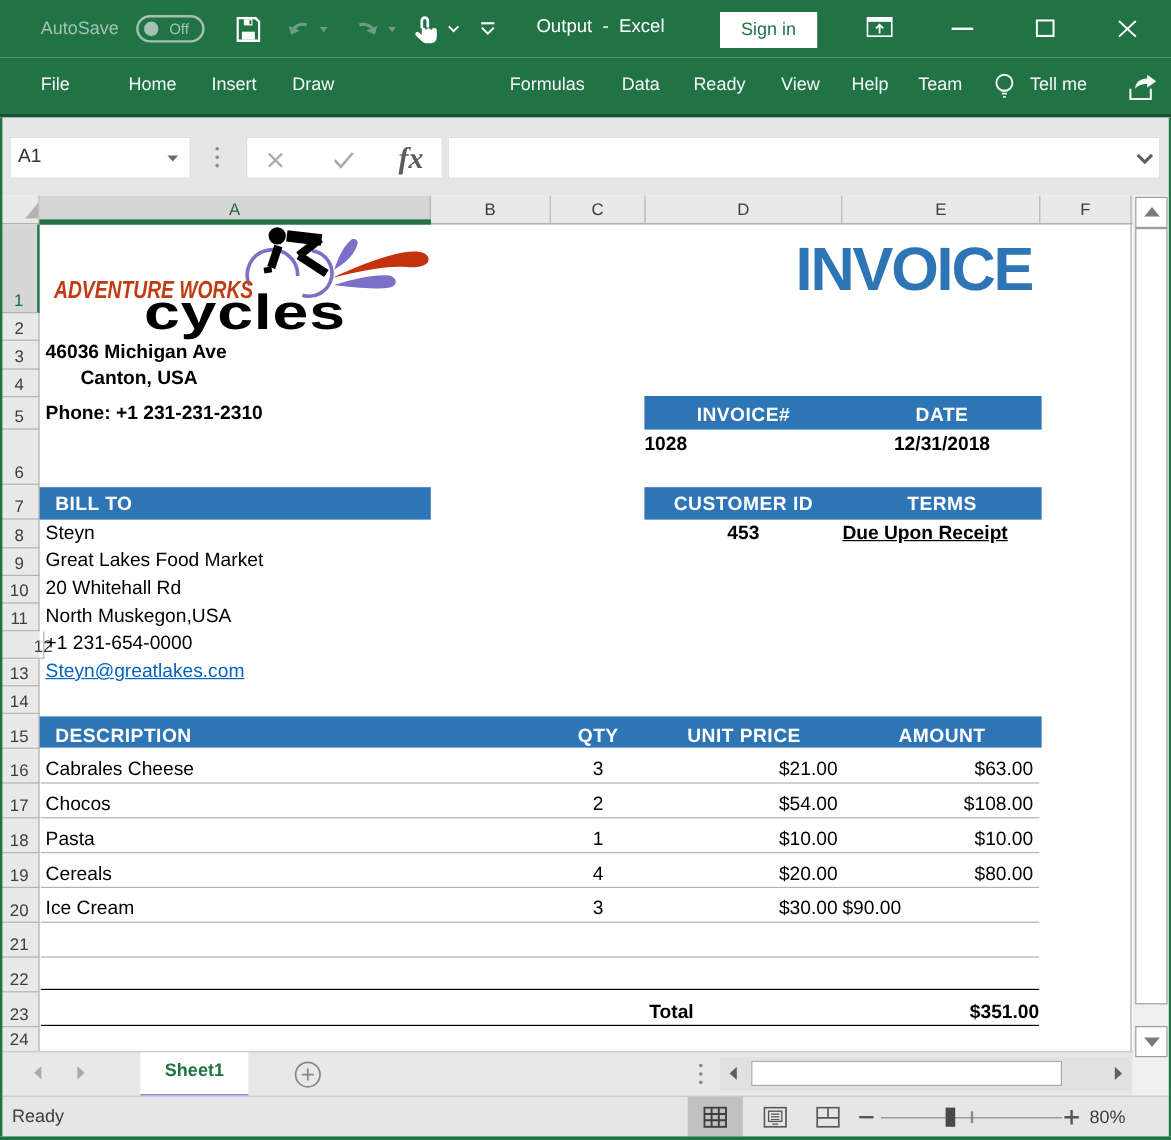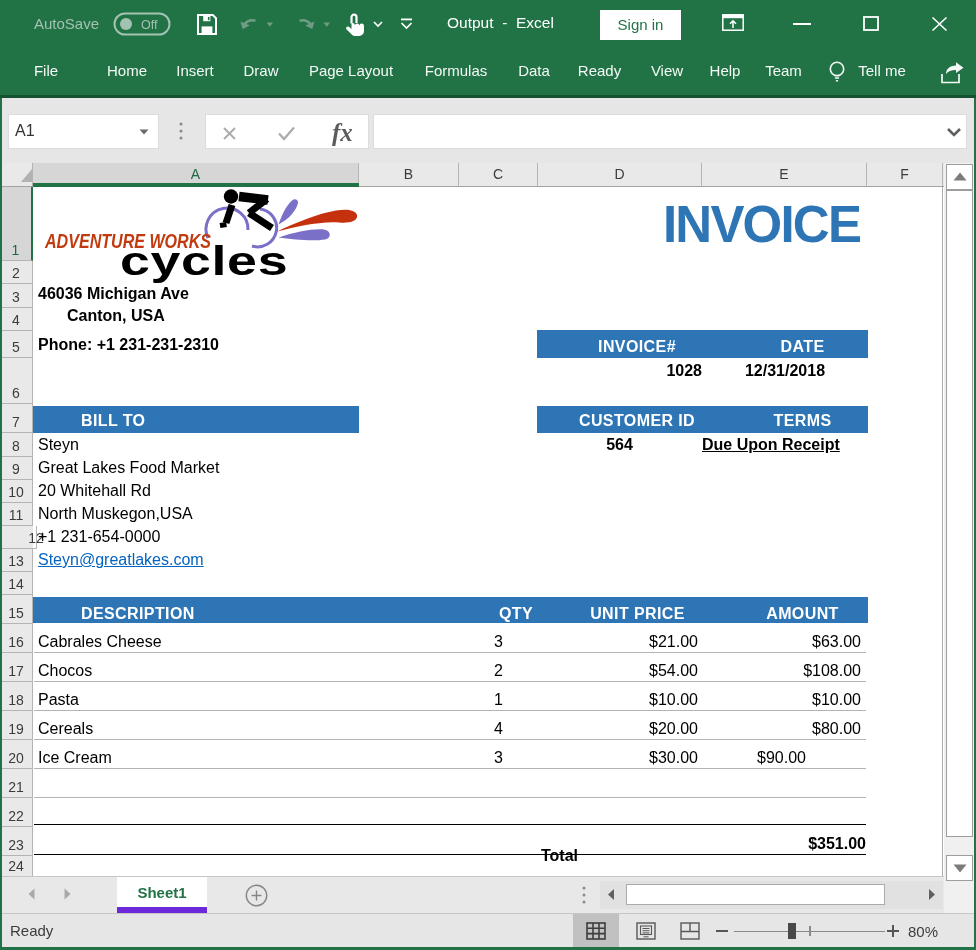--- a/index.html
+++ b/index.html
@@ -22,21 +22,21 @@
   .rowcell { position:absolute; left:0; width:33px; border-bottom:1px solid #b4b4b4; border-right:1px solid #b4b4b4; color:#3c3c3c; font-size:14px; display:flex; align-items:flex-end; justify-content:center; padding-bottom:2px; }
   #gridedge { left:942px; top:187px; width:1px; height:689px; background:#ababab; }
 
   #vscroll { left:944px; top:163px; width:32px; height:750px; background:#f0f0f0; }
 
   #tabbar { left:0; top:876px; width:944px; height:37px; background:#e8e8e8; border-top:1px solid #c6c6c6; }
   #statusbar { left:0; top:913px; width:976px; height:34px; background:#e6e6e6; border-top:1px solid #c6c6c6; }
   #bottomstrip { left:0; top:947px; width:976px; height:3px; background:#217346; }
 
   .bluehdr { position:absolute; background:#2e75b6; color:#fff; font-weight:bold; font-size:16px; letter-spacing:0.4px; }
-  .bluehdr span { position:absolute; top:5.7px;padding-left:35px; }
+  .bluehdr span { position:absolute; top:5.7px; }
   .cellb { position:absolute; font-weight:bold; font-size:16px; line-height:16px; color:#000; white-space:nowrap; }
   .cellr { position:absolute; font-size:16px; line-height:16px; color:#000; white-space:nowrap; }
   .sep { position:absolute; height:1px; background:#b3b3b3; left:34px; width:832px; }
 </style>
 </head>
 <body>
 
 <div class="abs" id="titlebar"></div>
 <div class="abs" style="left:34px; top:15px; font-size:15px; color:#a3c2b2;">AutoSave</div>
 <svg style="left:113px; top:12px;" width="60" height="24" viewBox="0 0 60 24">
@@ -84,21 +84,20 @@
   </svg>
 <svg style="left:931px; top:16px;" width="17" height="16" viewBox="0 0 17 16">
     <path d="M1.5 1.5 L15.5 14.5 M15.5 1.5 L1.5 14.5" stroke="#fff" stroke-width="1.6"></path>
   </svg>
 
 <div class="abs" id="tabsrow">
   <div class="tab" style="left:22px; width:48px;">File</div>
   <div class="tab" style="left:103px; width:48px;">Home</div>
   <div class="tab" style="left:173px; width:44px;">Insert</div>
   <div class="tab" style="left:240px; width:42px;">Draw</div>
-  <div class="tab" style="left:303px; width:96px;">Page Layout</div>
   <div class="tab" style="left:420px; width:72px;">Formulas</div>
   <div class="tab" style="left:514px; width:40px;">Data</div>
   <div class="tab" style="left:572px; width:55px;">Ready</div>
   <div class="tab" style="left:648px; width:38px;">View</div>
   <div class="tab" style="left:707px; width:36px;">Help</div>
   <div class="tab" style="left:763px; width:41px;">Team</div>
   <div class="tab" style="left:852px; width:60px;">Tell me</div>
 </div>
 <svg style="left:827px; top:60px;" width="20" height="26" viewBox="0 0 20 26">
   <circle cx="10" cy="9" r="6.7" fill="none" stroke="#f4f9f6" stroke-width="1.6"></circle>
@@ -177,31 +176,31 @@
 </div>
 
 <div class="cellb" style="left:38px; top:286px;">46036 Michigan Ave</div>
 <div class="cellb" style="left:38px; top:308px;margin-left:29px;">Canton, USA</div>
 <div class="cellb" style="left:38px; top:336.5px;">Phone: +1 231-231-2310</div>
 
 <div class="bluehdr" style="left:537px; top:330px; width:331px; height:28px;">
   <span style="left:0; width:165px; text-align:center; top:7.7px;">INVOICE#</span>
   <span style="left:165px; width:166px; text-align:center; top:7.7px;">DATE</span>
 </div>
-<div class="cellb" style="left:537px; top:363px; width:165px; text-align:right;">1028</div>
+<div class="cellb" style="left:537px; top:363px; width:165px; text-align:left;">1028</div>
 <div class="cellb" style="left:702px; top:363px; width:166px; text-align:center;">12/31/2018</div>
 
 <div class="bluehdr" style="left:33px; top:406px; width:326px; height:27px;">
     <span style="left:13px; top:5.7px;">BILL TO</span>
   </div>
 <div class="bluehdr" style="left:537px; top:406px; width:331px; height:27px;">
   <span style="left:0; width:165px; text-align:center;">CUSTOMER ID</span>
   <span style="left:165px; width:166px; text-align:center;">TERMS</span>
 </div>
-<div class="cellb" style="left:537px; top:437px; width:165px; text-align:center;">564</div>
+<div class="cellb" style="left:537px; top:437px; width:165px; text-align:center;">453</div>
 <div class="cellb" style="left:702px; top:437px; width:166px; text-align:left;text-decoration:underline;">Due Upon Receipt</div>
 
 <div class="cellr" style="left:38px; top:437px;">Steyn</div>
 <div class="cellr" style="left:38px; top:460px;">Great Lakes Food Market</div>
 <div class="cellr" style="left:38px; top:483px;">20 Whitehall Rd</div>
 <div class="cellr" style="left:38px; top:506px;">North Muskegon,USA</div>
 <div class="cellr" style="left:38px; top:529px;">+1 231-654-0000</div>
 <div class="cellr" style="left:38px; top:552px; color:#0563c1; text-decoration:underline;">Steyn@greatlakes.com</div>
 
 <div class="bluehdr" style="left:33px; top:597px; width:835px; height:26px;">
@@ -226,31 +225,31 @@
 <div class="cellr" style="left:538px; top:634px; width:160px; text-align:right;">$21.00</div>
 <div class="cellr" style="left:538px; top:663px; width:160px; text-align:right;">$54.00</div>
 <div class="cellr" style="left:538px; top:692px; width:160px; text-align:right;">$10.00</div>
 <div class="cellr" style="left:538px; top:721px; width:160px; text-align:right;">$20.00</div>
 <div class="cellr" style="left:538px; top:750px; width:160px; text-align:right;">$30.00</div>
 
 <div class="cellr" style="left:702px; top:634px; width:159px; text-align:right;">$63.00</div>
 <div class="cellr" style="left:702px; top:663px; width:159px; text-align:right;">$108.00</div>
 <div class="cellr" style="left:702px; top:692px; width:159px; text-align:right;">$10.00</div>
 <div class="cellr" style="left:702px; top:721px; width:159px; text-align:right;">$80.00</div>
-<div class="cellr" style="left:702px; top:750px; width:159px; text-align:center;">$90.00</div>
+<div class="cellr" style="left:702px; top:750px; width:159px; text-align:left;">$90.00</div>
 
 <div class="sep" style="top:652px;"></div>
 <div class="sep" style="top:681px;"></div>
 <div class="sep" style="top:710px;"></div>
 <div class="sep" style="top:739px;"></div>
 <div class="sep" style="top:768px;"></div>
 <div class="sep" style="top:797px;"></div>
 <div class="sep" style="top:824px; background:#000;"></div>
 <div class="sep" style="top:854px; background:#000;"></div>
-<div class="cellb" style="left:541px; top:836px;margin-top:12px;">Total</div>
+<div class="cellb" style="left:541px; top:836px;">Total</div>
 <div class="cellb" style="left:702px; top:836px; width:164px; text-align:right;">$351.00</div>
 
 <div class="abs" style="left:663px; top:199px; font-size:51px; line-height:51px; font-weight:bold; letter-spacing:-1.8px; color:#2e75b6;">INVOICE</div>
 
 <svg id="logo" style="left:33px; top:185px;" width="340" height="101" viewBox="0 0 340 101">
 
   <g stroke="#7a70c8" stroke-width="3" fill="none">
     <path d="M175 53 A 21 21 0 1 1 215 45"></path>
     <path d="M227 24 A 19 19 0 1 1 219 61"></path>
   </g>
@@ -285,21 +284,21 @@
     <path d="M7 8.5 L13.5 0.5 H0.5 z" fill="#7b7b7b"></path>
   </svg>
 
 <div class="abs" id="tabbar">
   <svg style="position:absolute; left:26px; top:10px;" width="10" height="14" viewBox="0 0 10 14">
       <path d="M8.5 1.5 L2.5 7 L8.5 12.5 z" fill="#a9a9a9"></path>
     </svg>
   <svg style="position:absolute; left:63px; top:10px;" width="10" height="14" viewBox="0 0 10 14">
       <path d="M1.5 1.5 L7.5 7 L1.5 12.5 z" fill="#a9a9a9"></path>
     </svg>
-  <div style="position:absolute; left:117px; top:0; width:90px; height:36px; background:#fff; border-bottom:6px solid #6d28d9; color:#217346; font-weight:bold; font-size:15px; text-align:center; line-height:31px;">Sheet1</div>
+  <div style="position:absolute; left:117px; top:0; width:90px; height:36px; background:#fff; border-bottom:1px solid #6d28d9; color:#217346; font-weight:bold; font-size:15px; text-align:center; line-height:31px;">Sheet1</div>
   <svg style="position:absolute; left:245px; top:7px;" width="23" height="23" viewBox="0 0 23 23">
     <circle cx="11.5" cy="11.5" r="10.2" fill="none" stroke="#868686" stroke-width="1.4"></circle>
     <path d="M11.5 6.5 v10 M6.5 11.5 h10" stroke="#868686" stroke-width="1.4"></path>
   </svg>
   <svg style="position:absolute; left:580px; top:8px;" width="8" height="22" viewBox="0 0 8 22">
     <circle cx="4" cy="3" r="1.5" fill="#8a8a8a"></circle>
       <circle cx="4" cy="10" r="1.5" fill="#8a8a8a"></circle>
       <circle cx="4" cy="17" r="1.5" fill="#8a8a8a"></circle>
   </svg>
   <div style="position:absolute; left:600px; top:4px; width:343px; height:28px; background:#e1e1e1;"></div>

